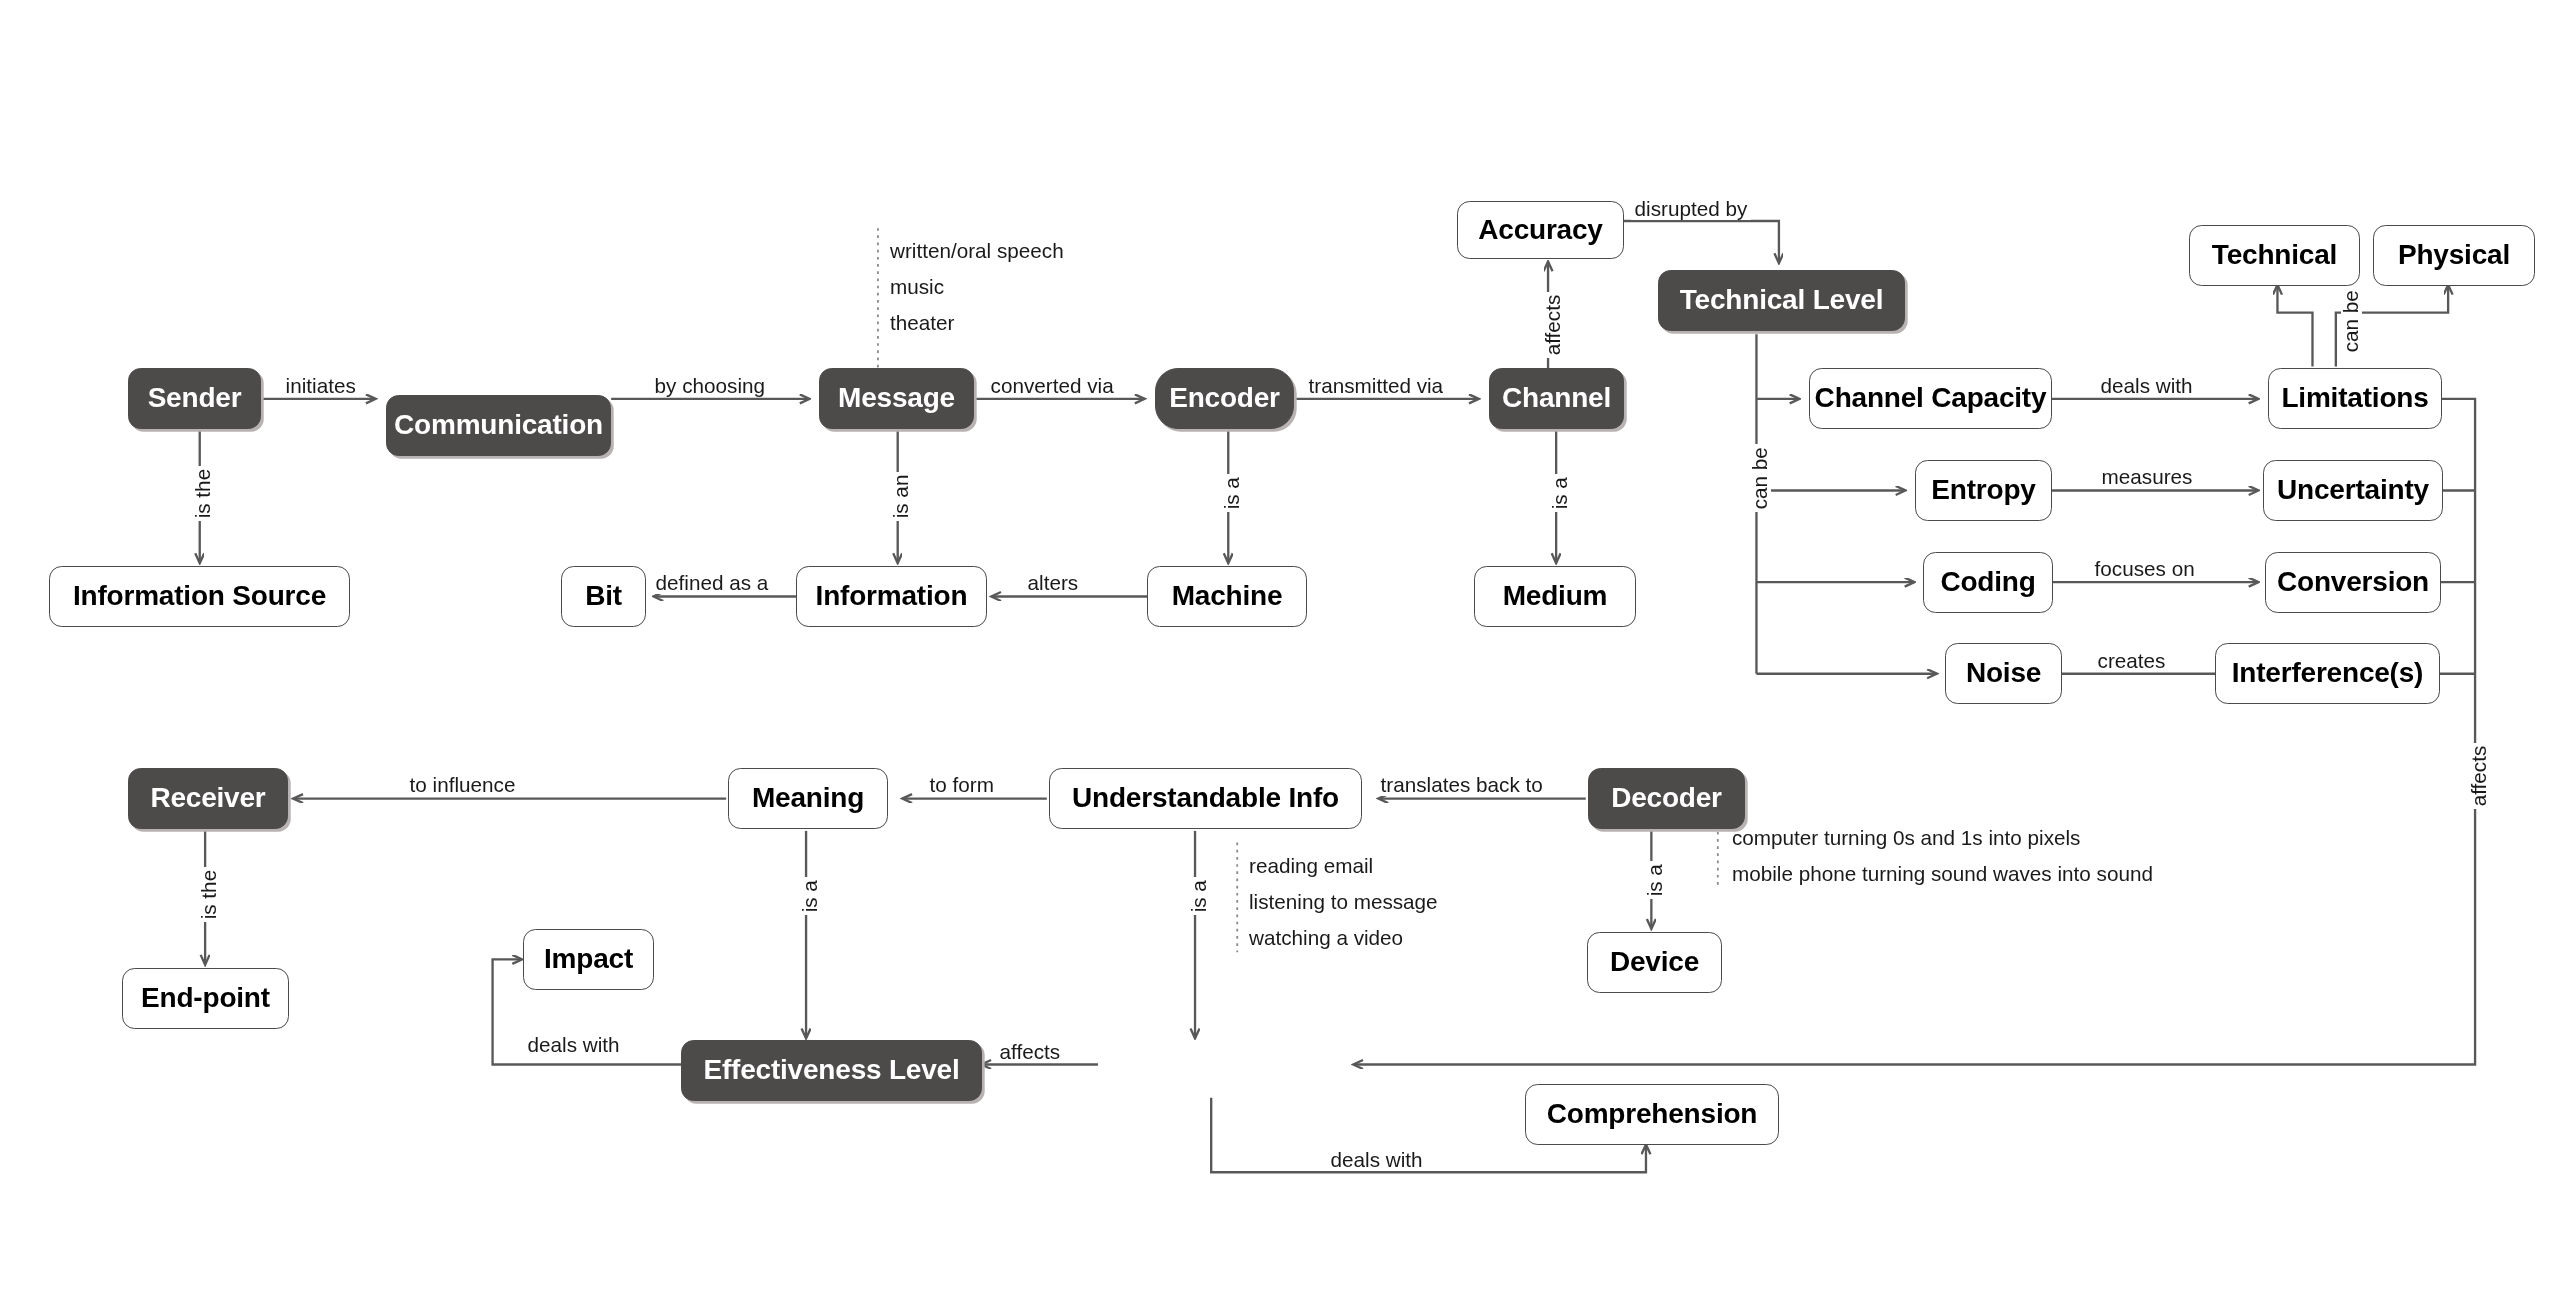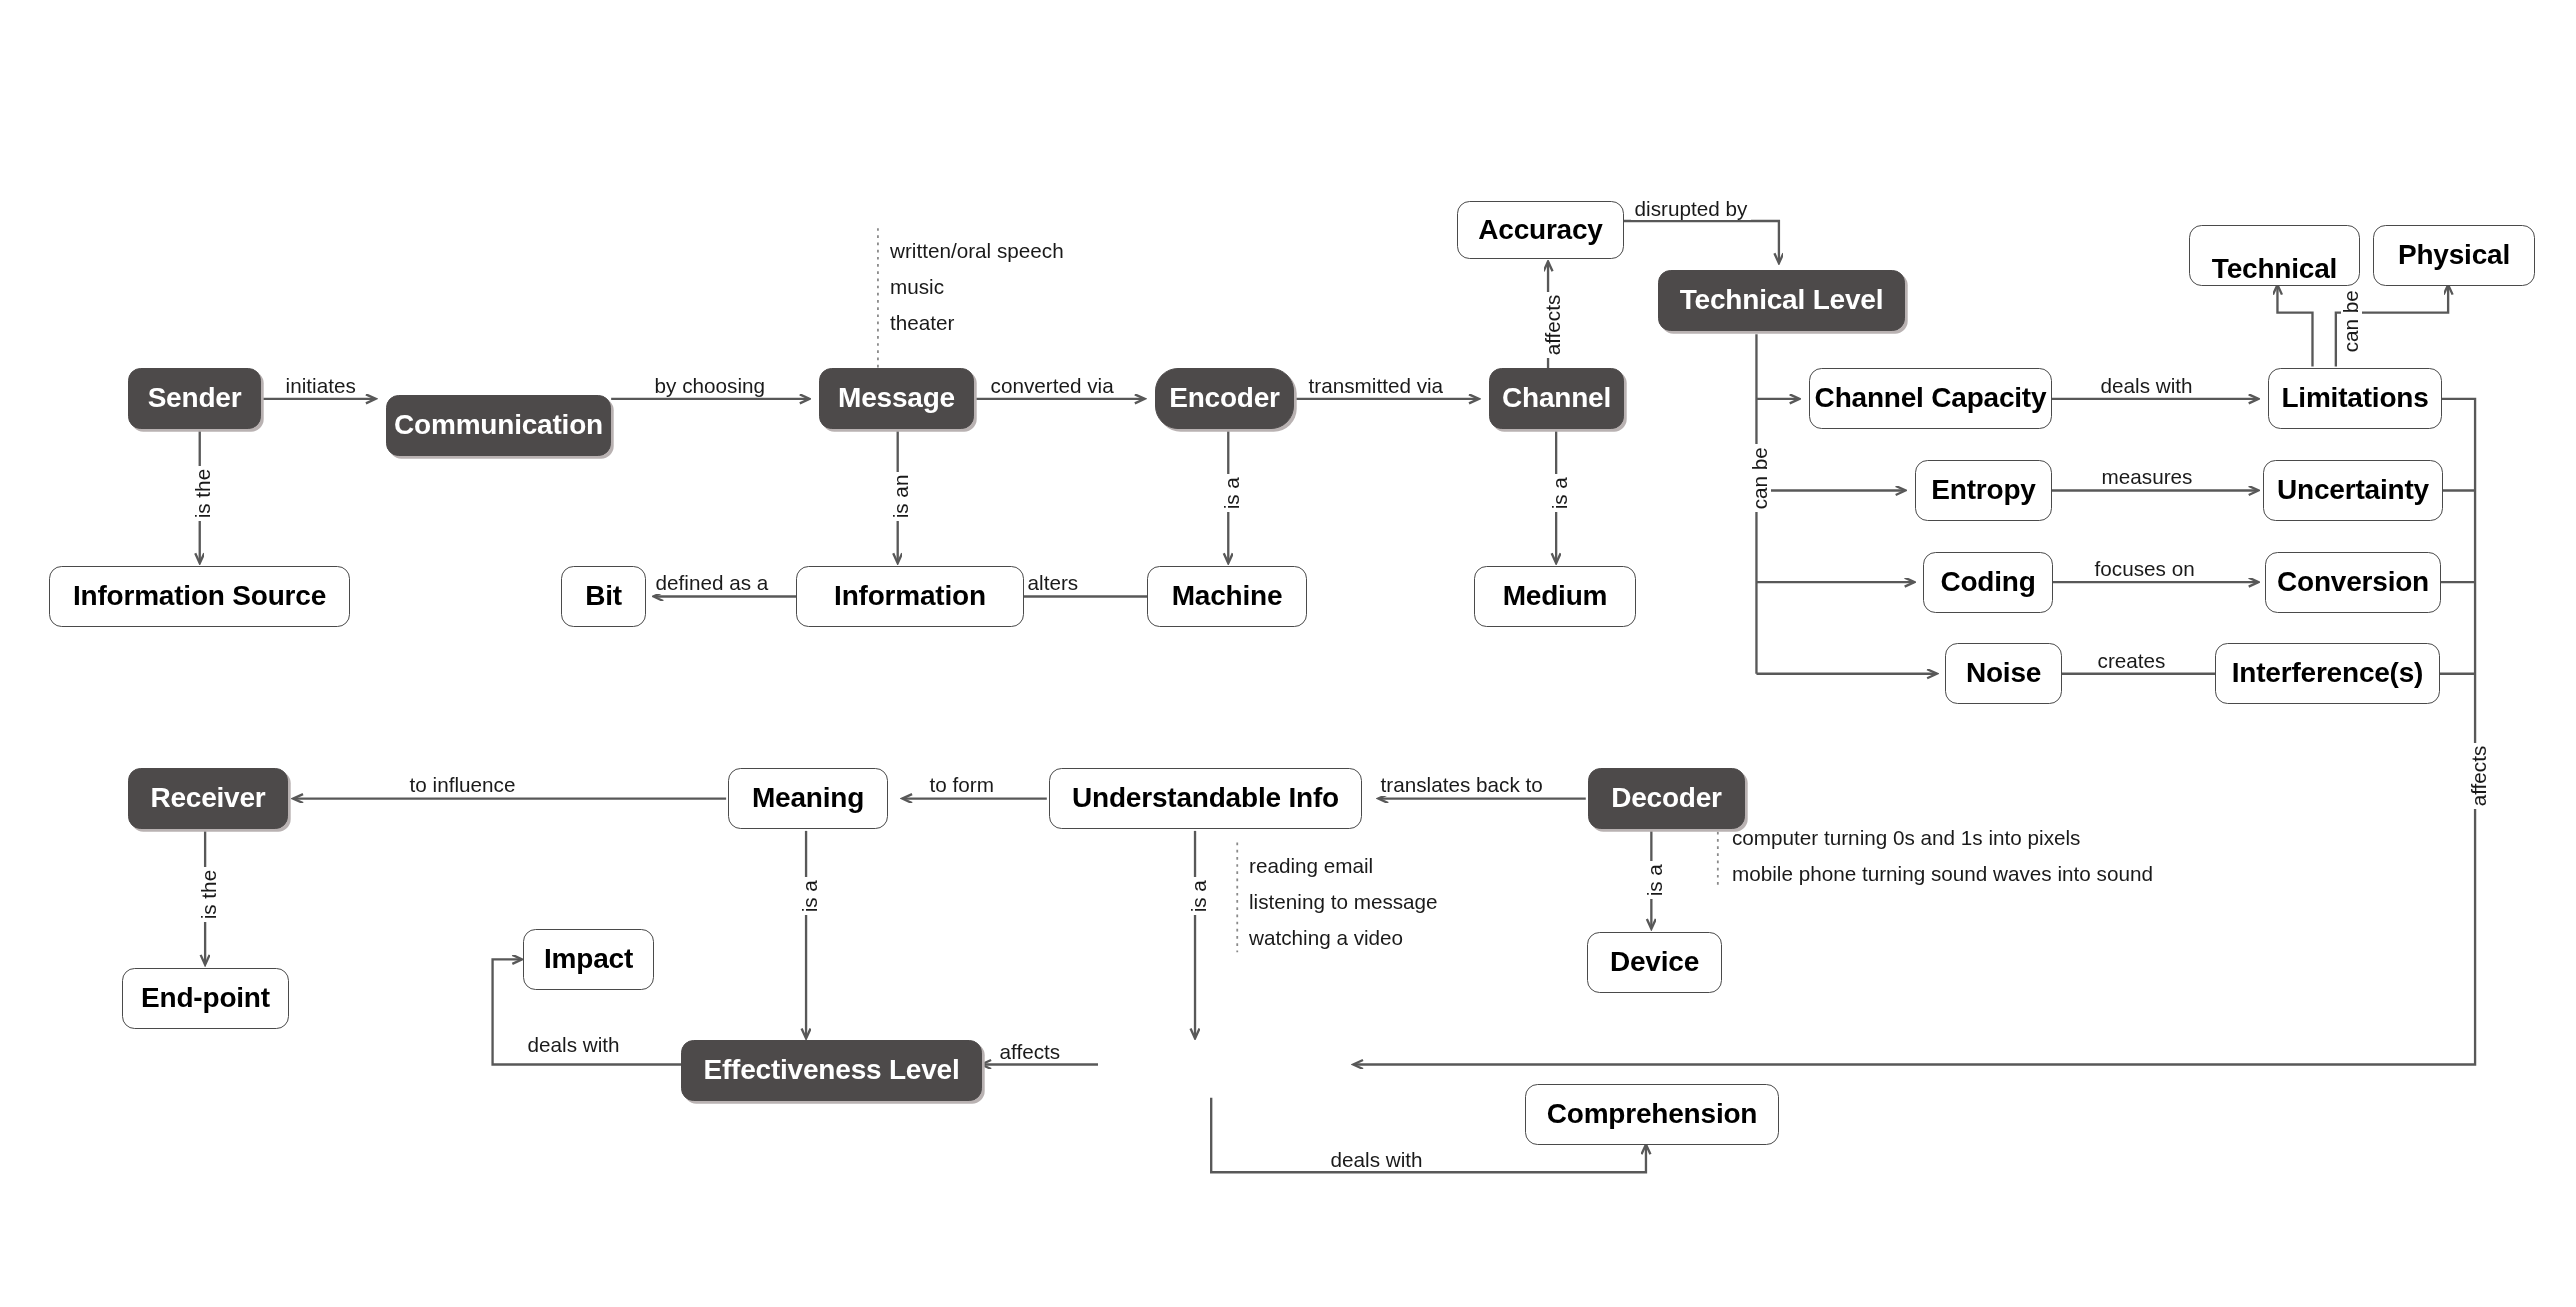--- a/index.html
+++ b/index.html
@@ -180,21 +180,21 @@
   </div>
 
   <div class="node light" style="left:49px; top:566px; width:301px; height:61px;">
     <span>Information Source</span>
   </div>
 
   <div class="node light" style="left:561px; top:566px; width:85px; height:61px;">
     <span>Bit</span>
   </div>
 
-  <div class="node light" style="left:796px; top:566px; width:228px; height:61px;">
+  <div class="node light" style="left:796px; top:566px; width:191px; height:61px;">
     <span>Information</span>
   </div>
 
   <div class="node light" style="left:1147px; top:566px; width:160px; height:61px;">
     <span>Machine</span>
   </div>
 
   <div class="node light" style="left:1474px; top:566px; width:162px; height:61px;">
     <span>Medium</span>
   </div>
@@ -224,21 +224,21 @@
   </div>
 
   <div class="node light" style="left:2265px; top:552px; width:176px; height:61px;">
     <span>Conversion</span>
   </div>
 
   <div class="node light" style="left:2215px; top:643px; width:225px; height:61px;">
     <span>Interference(s)</span>
   </div>
 
-  <div class="node light" style="left:2189px; top:225px; width:171px; height:61px;align-items:flex-end;">
+  <div class="node light" style="left:2189px; top:225px; width:171px; height:61px;">
     <span>Technical</span>
   </div>
 
   <div class="node light" style="left:2373px; top:225px; width:162px; height:61px;">
     <span>Physical</span>
   </div>
 
   <div class="node dark" style="left:128px; top:768px; width:160px; height:61px;">
     <span>Receiver</span>
   </div>

